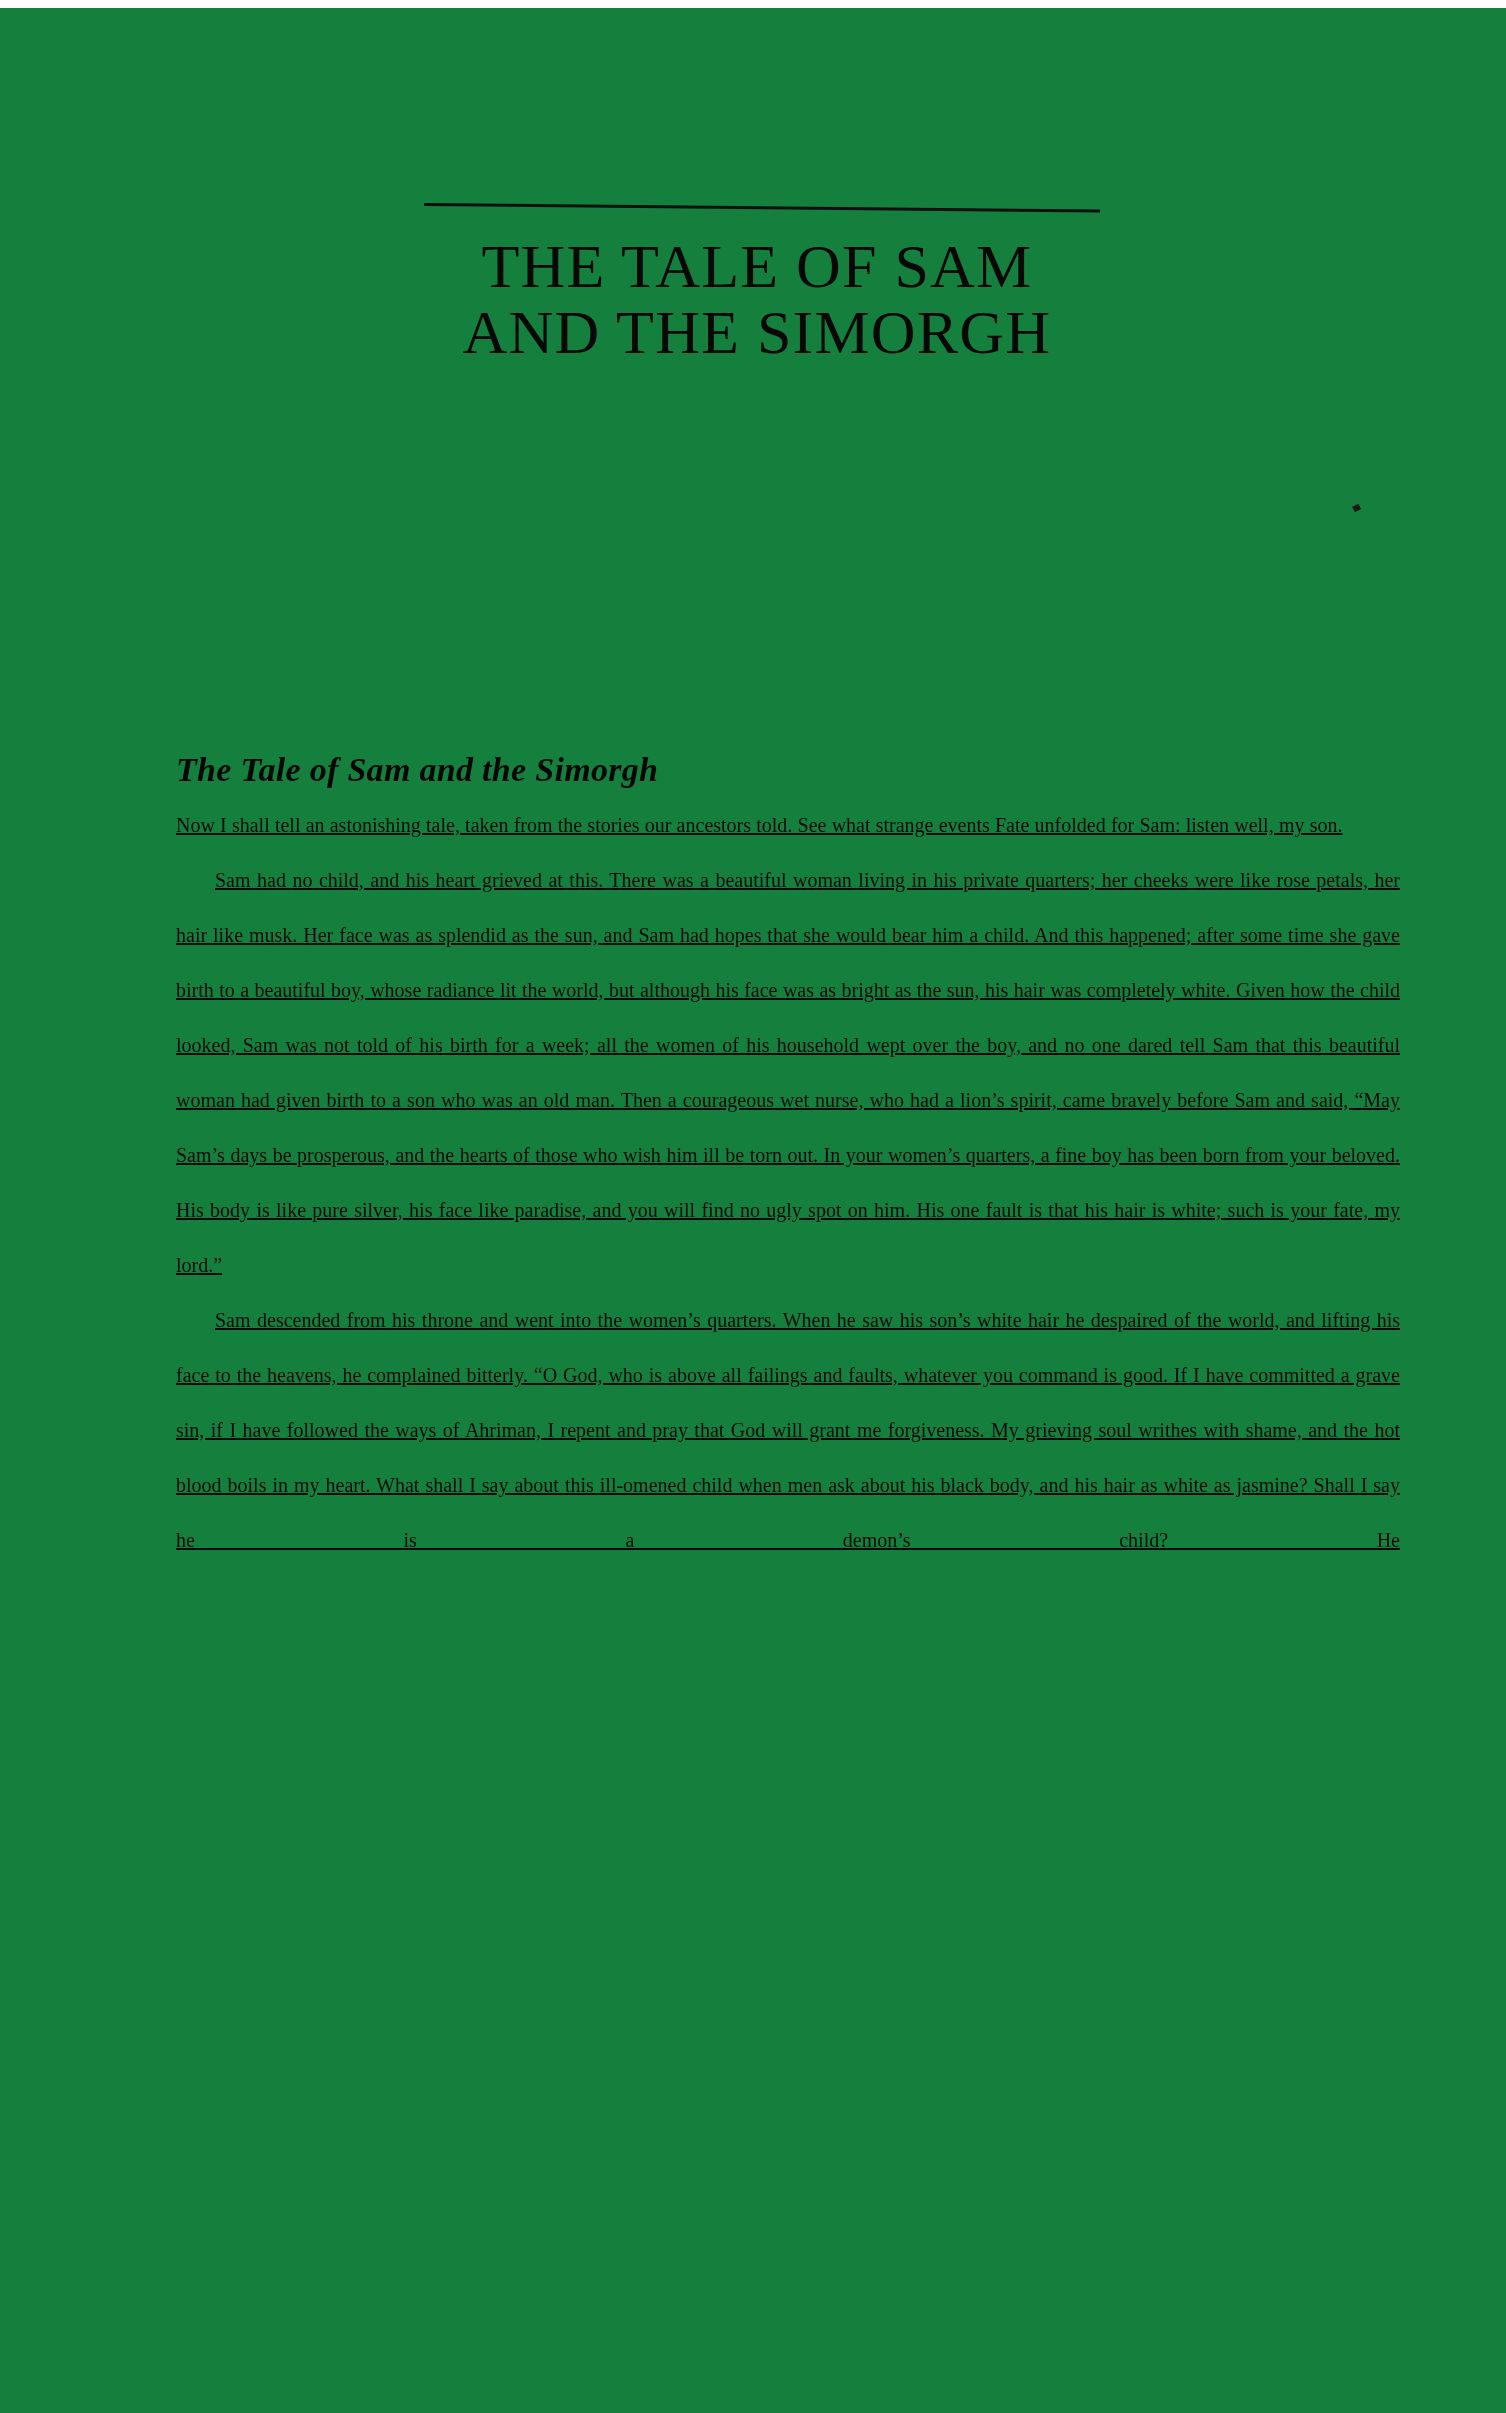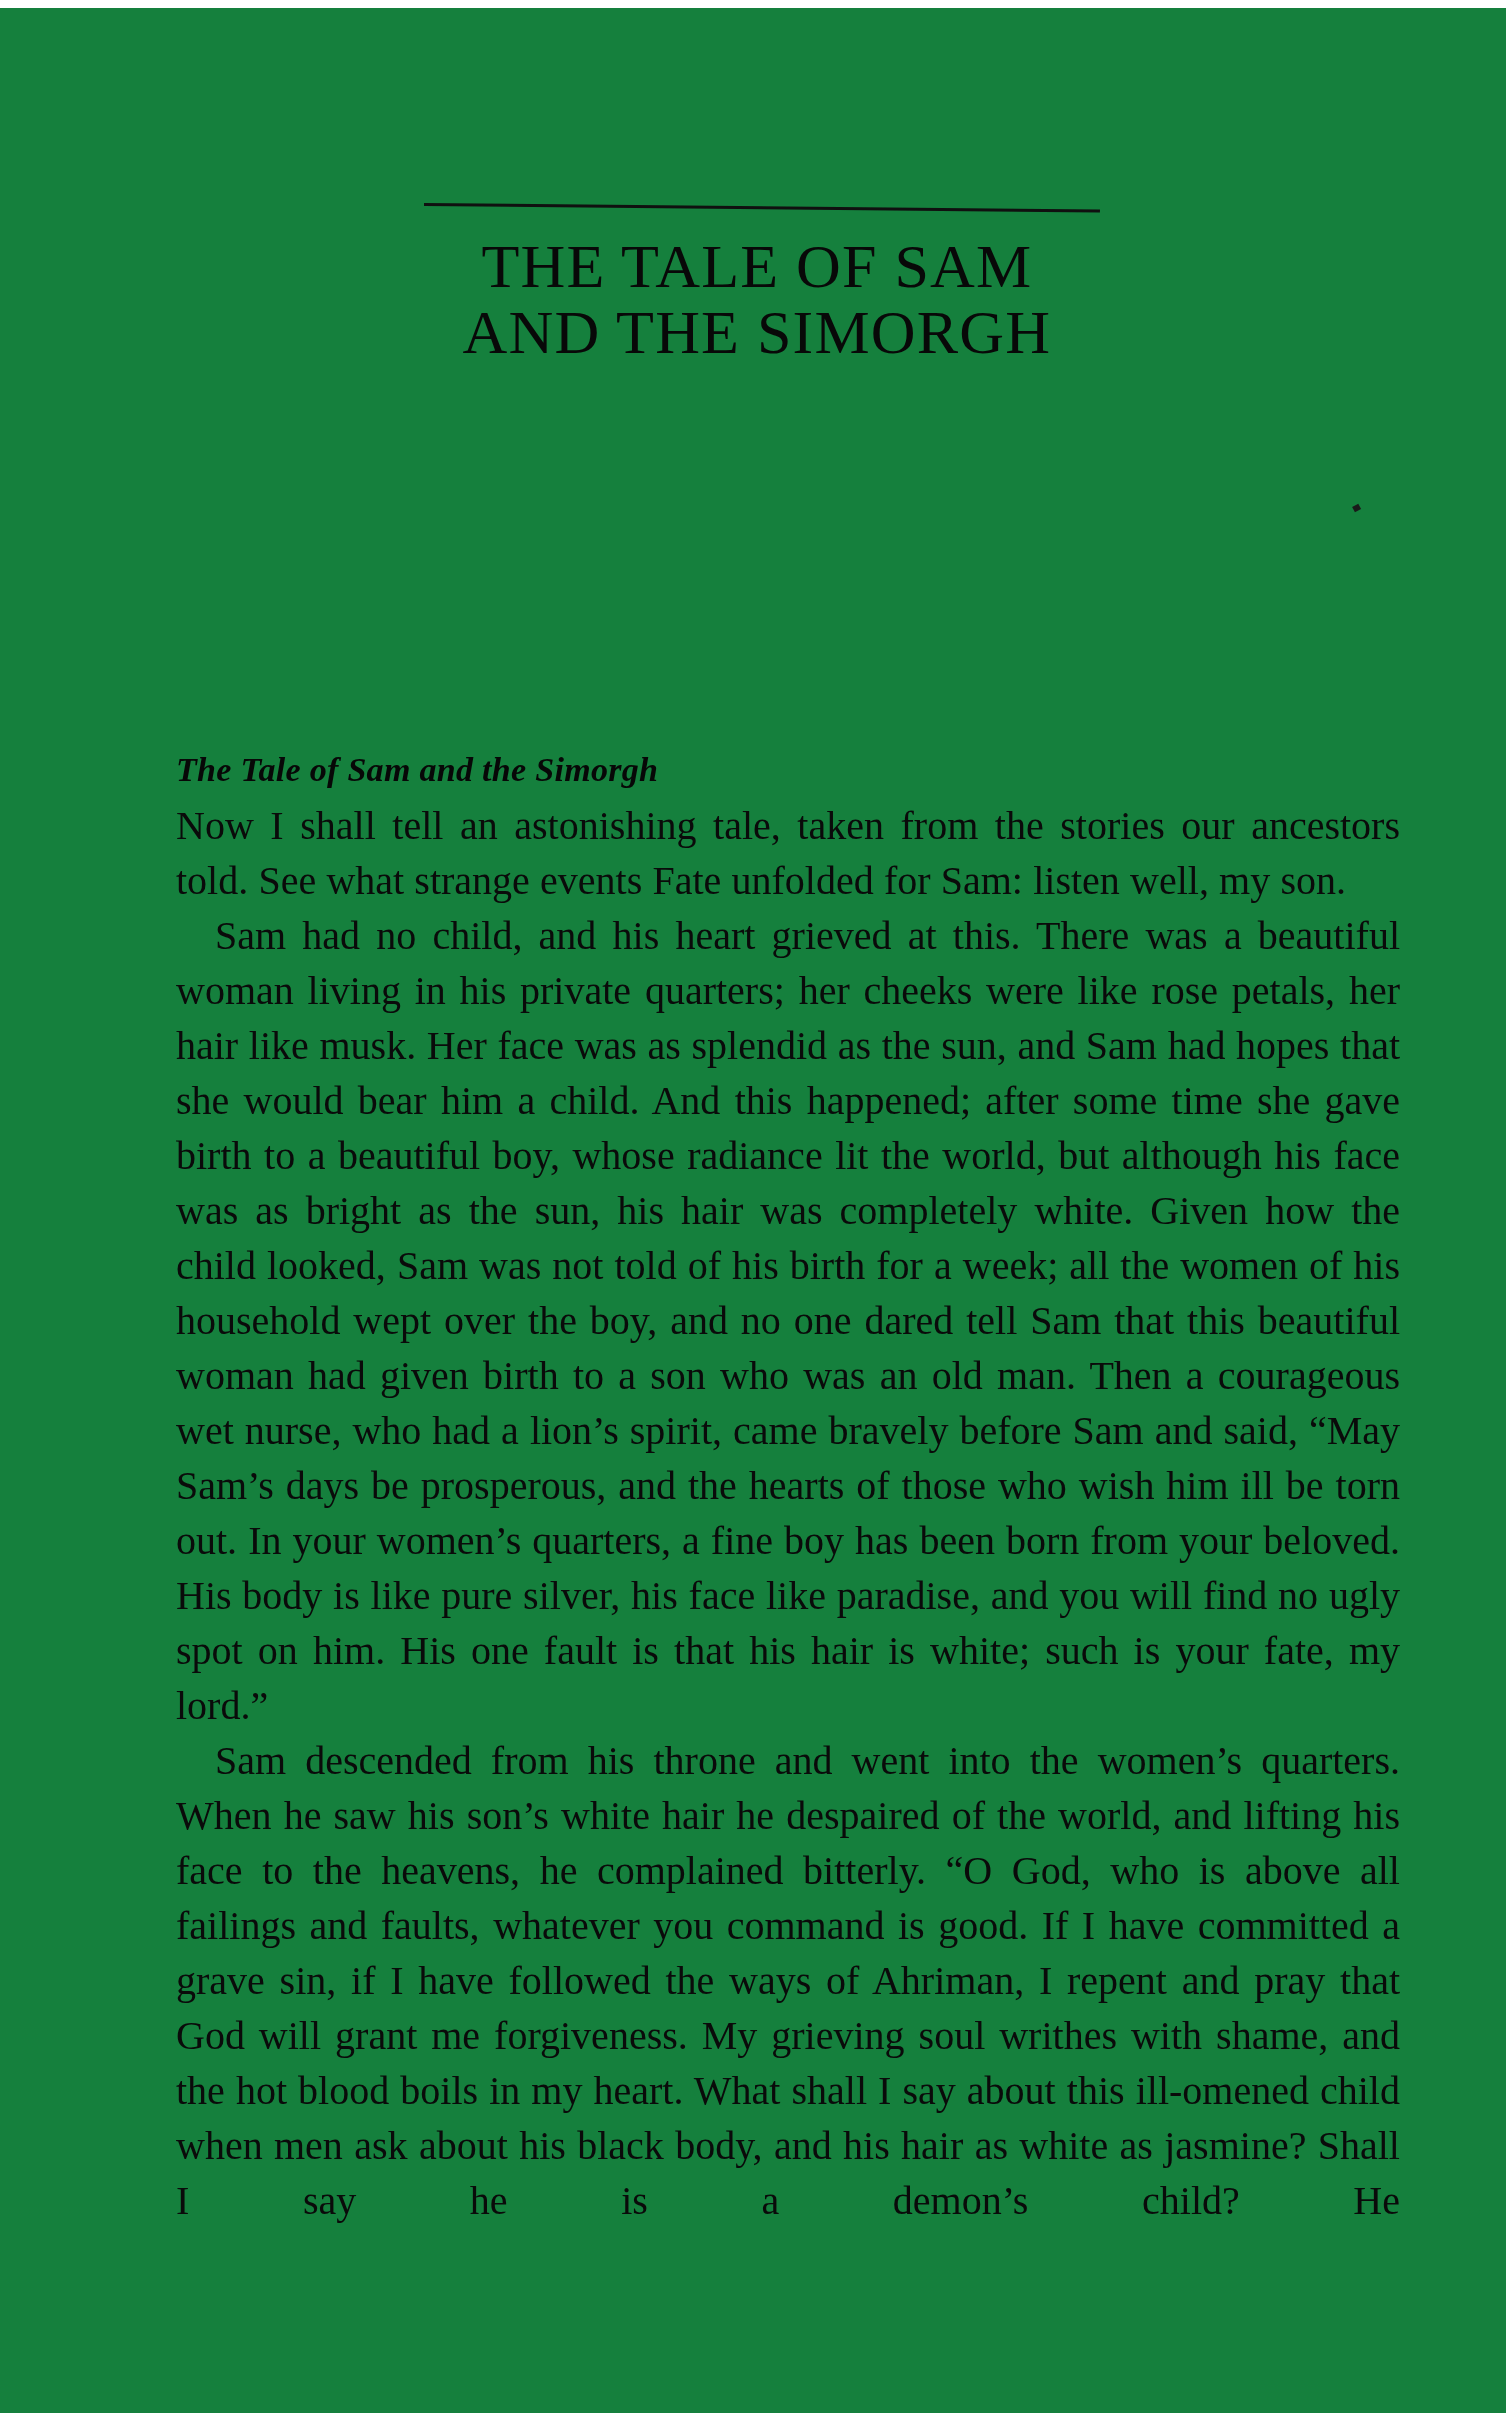--- a/index.html
+++ b/index.html
@@ -80,28 +80,29 @@
     font-size: 34px;
     line-height: 1.0;
     letter-spacing: 0.3px;
     margin: 0 0 11px 0;
     color: #070707;
   }
 
   .body-para {
     font-family: "Liberation Serif", "DejaVu Serif", serif;
     font-weight: 400;
-    font-size: 40px;
+    font-size: 20px;
     line-height: 55px;
     text-align: justify;
     text-justify: inter-word;
     margin: 0;
     color: #0a0a0a;
     hyphens: none;
     word-spacing: 0.2px;
+    text-decoration: underline;
   }
 
   .body-para.indent {
     text-indent: 39px;
   }
 
   .body-para.last-full {
     
     text-align: justify;
   }

